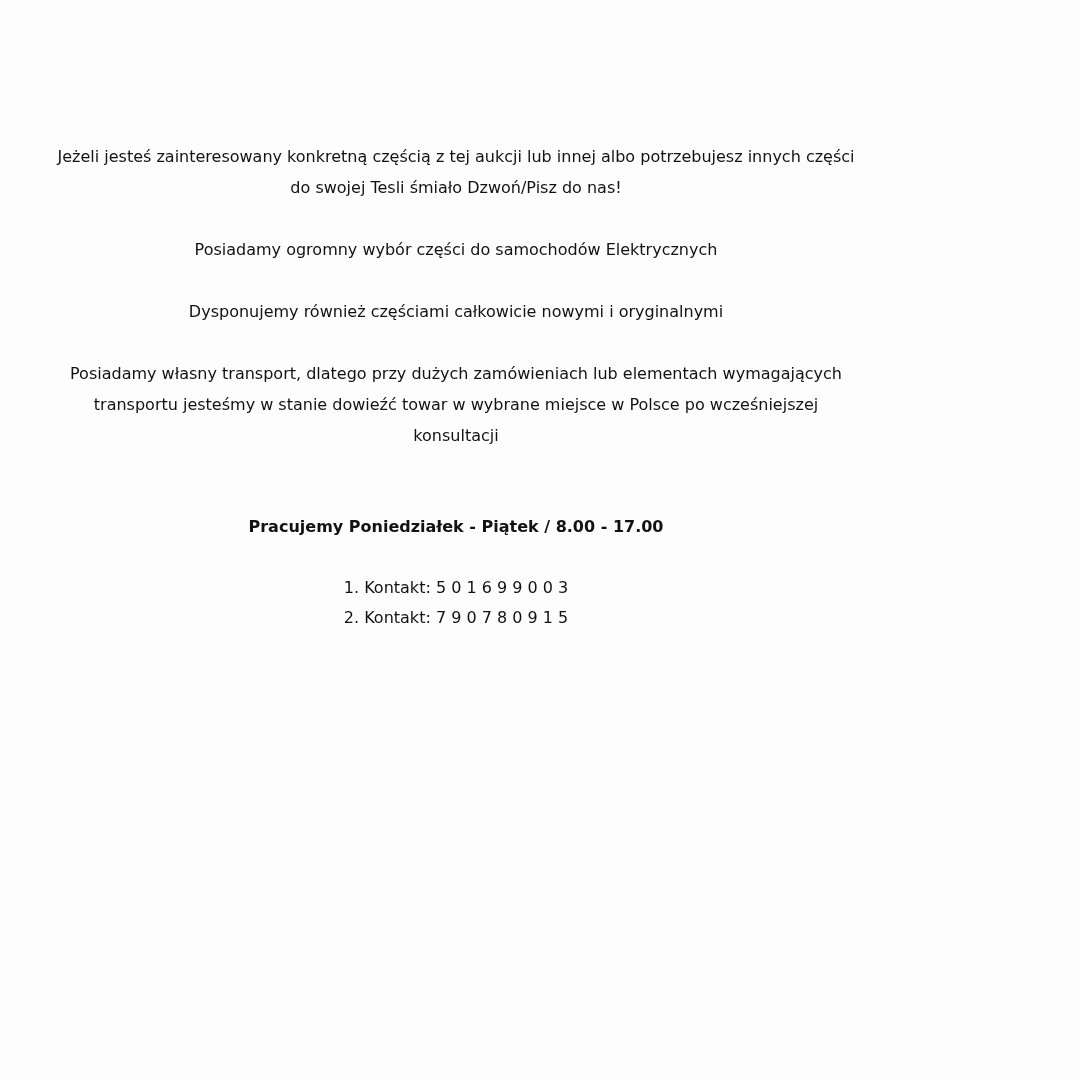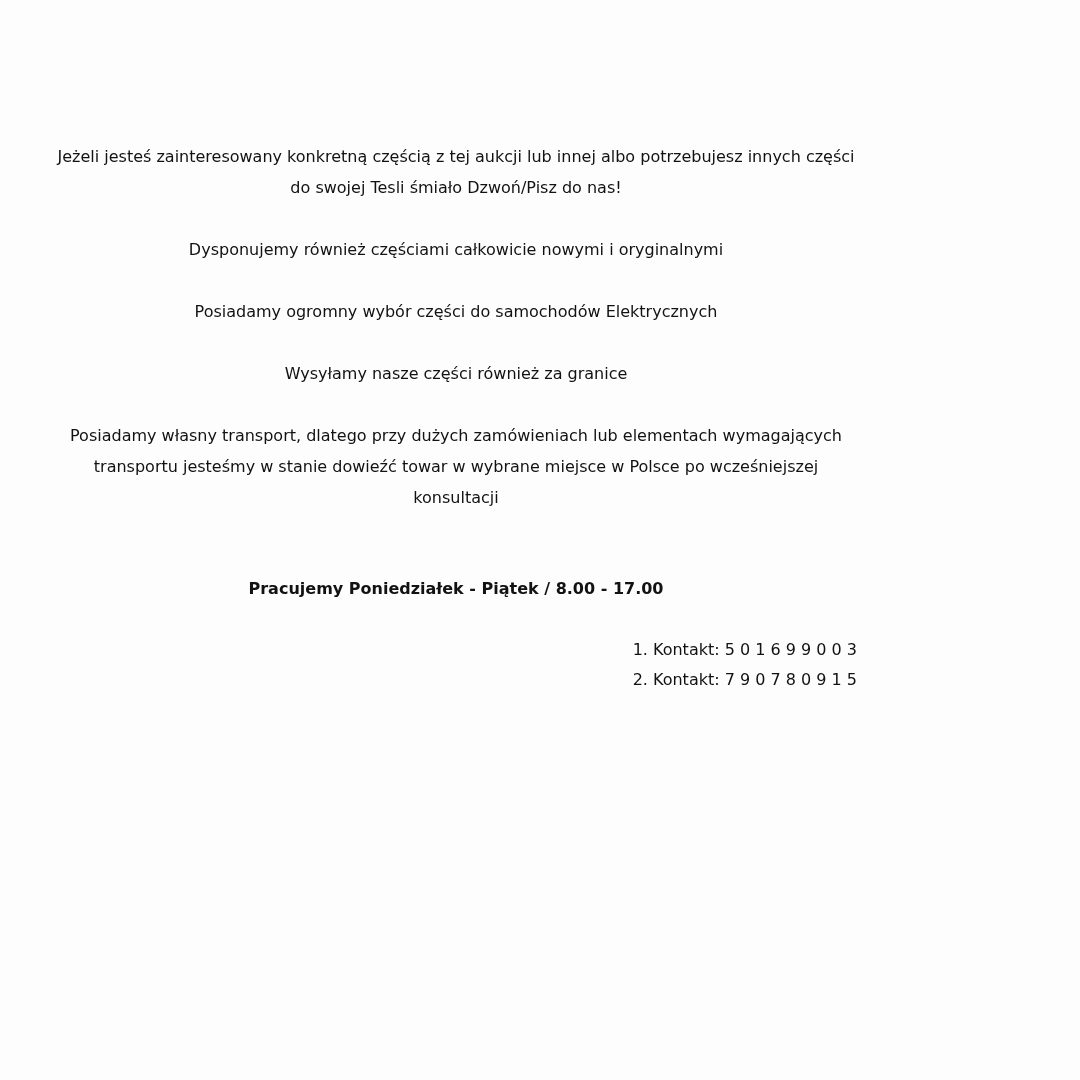--- a/index.html
+++ b/index.html
@@ -32,41 +32,39 @@
     margin-left: auto;
     margin-right: auto;
   }
   .hours {
     margin-top: 60px;
     font-weight: bold;
   }
   .contacts {
     margin-top: 29px;
     line-height: 30px;
-    text-align: right;
   }
   .contact-line {
     white-space: pre;
   }
 </style>
 </head>
 <body>
 
 <div class="page">
 
   <p class="block intro">Jeżeli jesteś zainteresowany konkretną częścią z tej aukcji lub innej albo potrzebujesz innych części do swojej Tesli śmiało Dzwoń/Pisz do nas!</p>
 
+  <p class="block">Posiadamy ogromny wybór części do samochodów Elektrycznych</p>
+
   <p class="block">Dysponujemy również częściami całkowicie nowymi i oryginalnymi</p>
-
-  <p class="block">Posiadamy ogromny wybór części do samochodów Elektrycznych</p>
 
 
 
 
-  <p class="block">Wysyłamy nasze części również za granice</p>
 
   <p class="block transport">Posiadamy własny transport, dlatego przy dużych zamówieniach lub elementach wymagających transportu jesteśmy w stanie dowieźć towar w wybrane miejsce w Polsce po wcześniejszej konsultacji</p>
 
   <p class="block hours">Pracujemy Poniedziałek - Piątek / 8.00 - 17.00</p>
 
   <div class="block contacts">
     <div class="contact-line">1. Kontakt: 5 0 1 6 9 9 0 0 3</div>
     <div class="contact-line">2. Kontakt: 7 9 0 7 8 0 9 1 5</div>
   </div>
 

